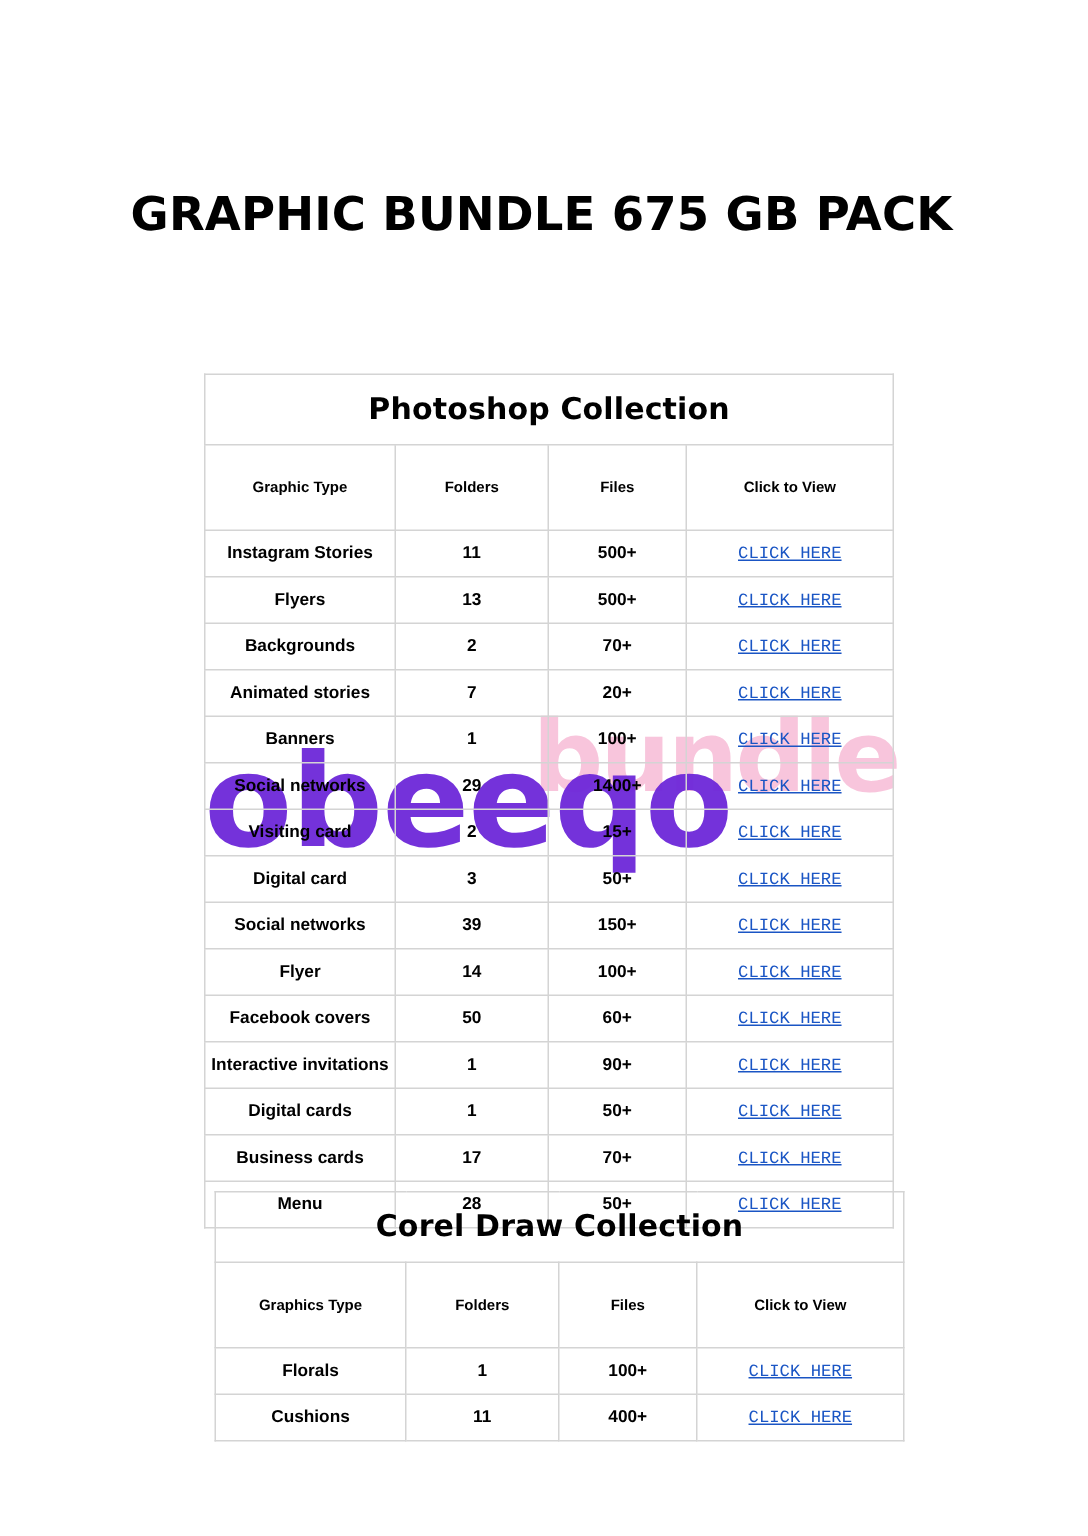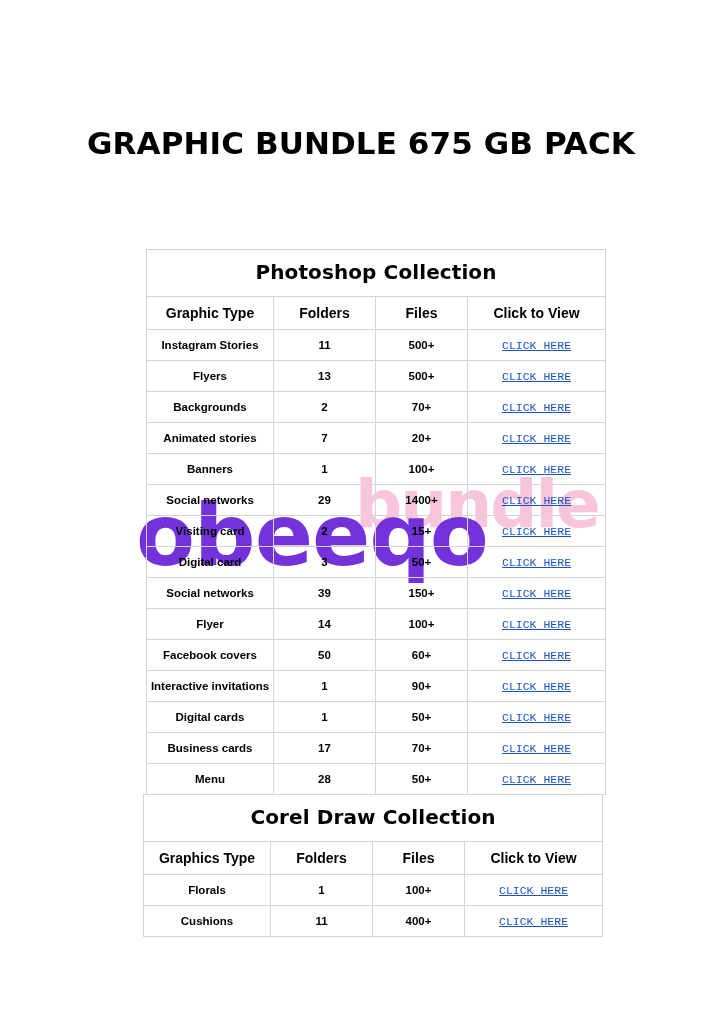--- a/index.html
+++ b/index.html
@@ -75,21 +75,21 @@
     letter-spacing: 0.1px;
     z-index: 3;
     font-family: "DejaVu Sans", sans-serif;
   }
 
   
   .tbl-wrap {
     position: absolute;
     z-index: 2;
   }
-  #photoshop-table-wrap { left: 146px; top: 249px; width: 459px; }
+  #photoshop-table-wrap { left: 136px; top: 249px; width: 459px; }
   #corel-table-wrap     { left: 143px; top: 794px; width: 459px; }
 
   table.data-table {
     border-collapse: collapse;
     width: 459px;
     table-layout: fixed;
     background: transparent;
   }
   table.data-table col.c-type { width: 127px; }
   table.data-table col.c-fold { width: 102px; }
@@ -109,23 +109,23 @@
     height: 38px;
     font-size: 20px;
     font-weight: 700;
     font-family: "DejaVu Sans", sans-serif;
     letter-spacing: 0.1px;
     padding: 3px 0 5px 0;
   }
 
   tr.header-row td {
     height: 24px;
-    font-size: 14px;
-    font-weight: 700;
-    padding: 4px 0;
+    font-size: 10px;
+    font-weight: 700;
+    padding: 16px 0;
   }
 
   tr.data-row td {
     height: 24px;
     font-size: 11.5px;
     font-weight: 700;
     padding: 3px 2px;
     line-height: 14px;
   }
 

